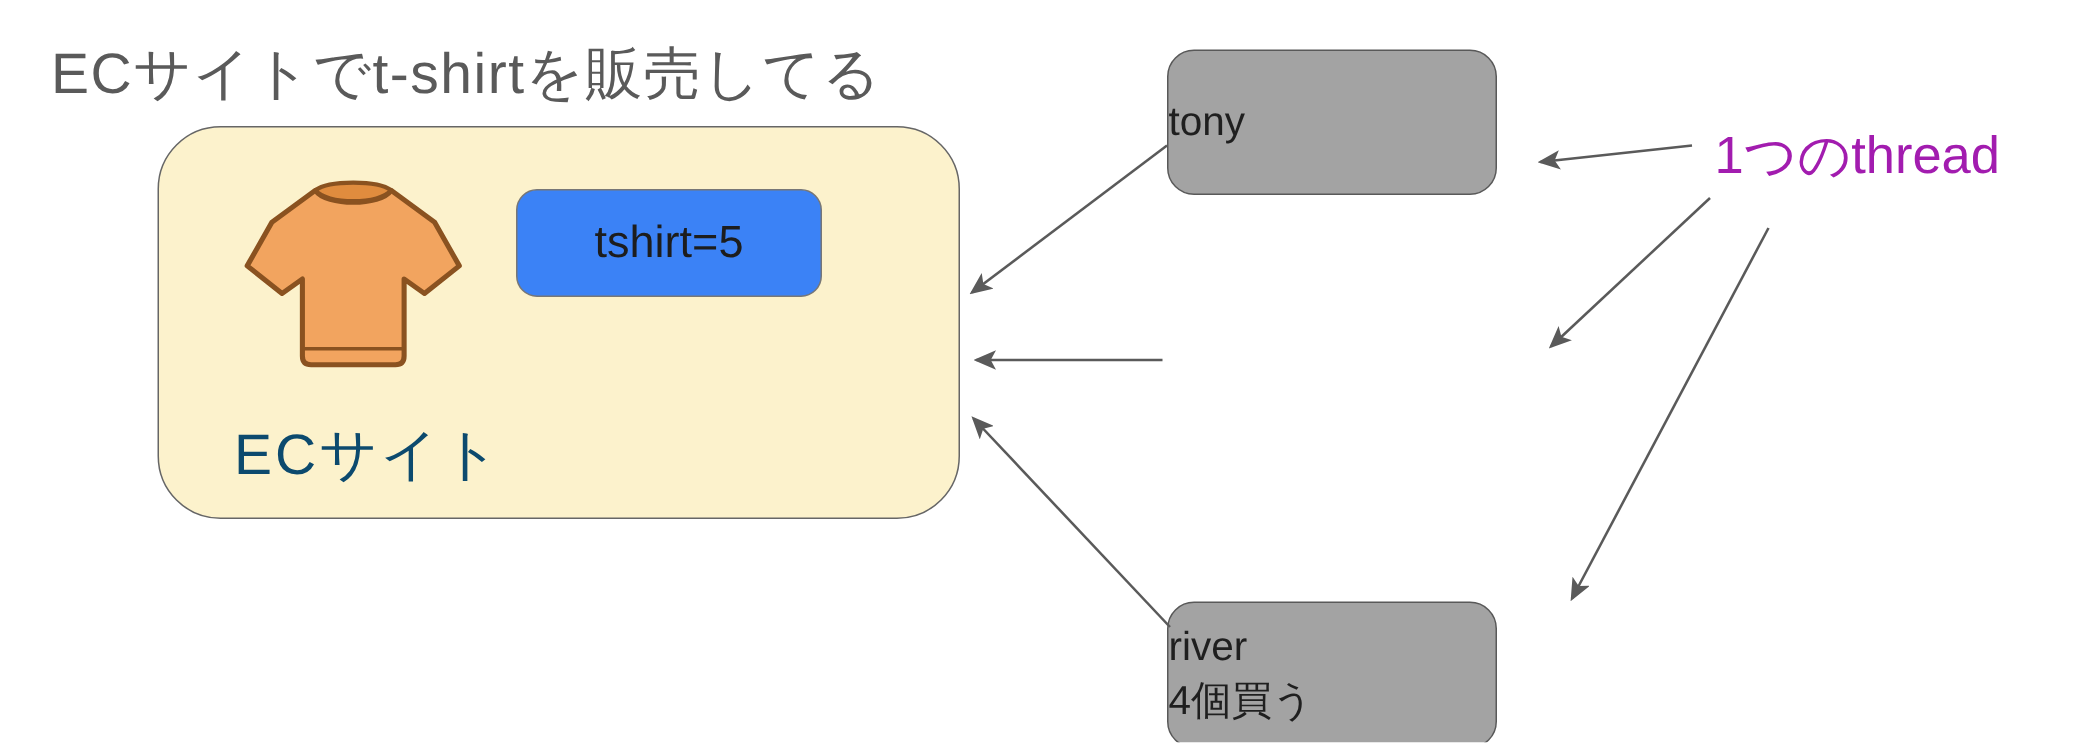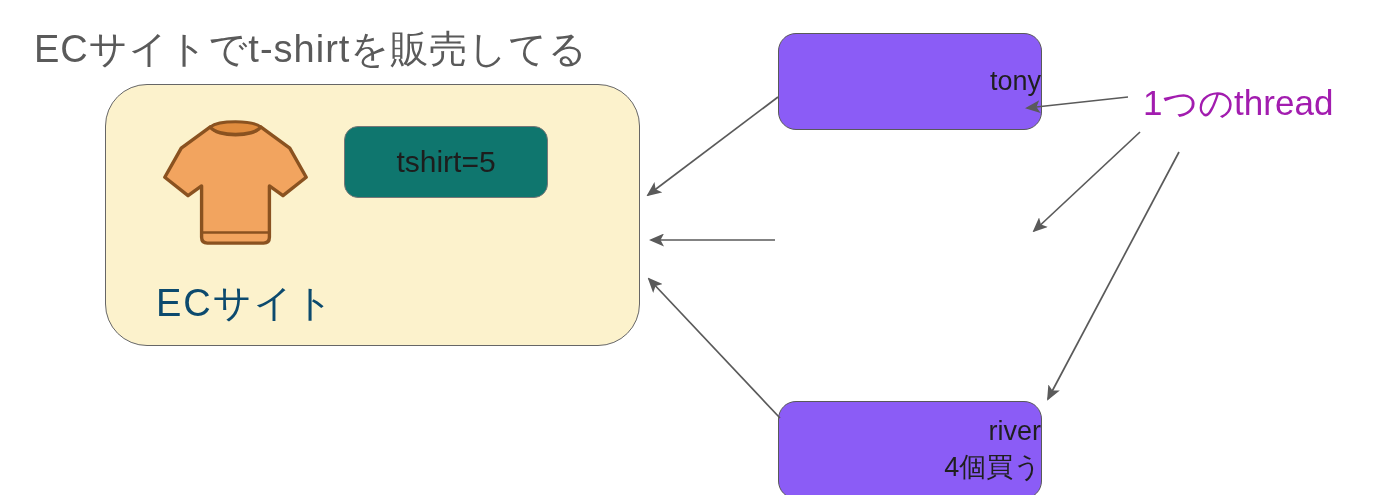--- a/index.html
+++ b/index.html
@@ -42,21 +42,21 @@
     font-size: 38px;
     color: #0c4a6e;
     letter-spacing: 2px;
   }
   .stock-box {
     position: absolute;
     left: 238px;
     top: 41px;
     width: 204px;
     height: 72px;
-    background: #0f766e;
+    background: #3b82f6;
     border: 1.6px solid #777777;
     border-radius: 14px;
     box-sizing: border-box;
     display: flex;
     align-items: center;
     justify-content: center;
   }
   .stock-label {
     font-size: 30px;
     color: #1d1d1d;
@@ -64,28 +64,28 @@
   .tshirt-wrap {
     position: absolute;
     left: 52px;
     top: 32px;
     width: 155px;
     height: 136px;
   }
   .thread-box {
     position: absolute;
     left: 778px;
-    width: 264px;
-    background: #8b5cf6;
+    width: 220px;
+    background: #a3a3a3;
     border: 1.8px solid #595959;
     border-radius: 18px;
     box-sizing: border-box;
     display: flex;
     flex-direction: column;
-    align-items: flex-end;
+    align-items: flex-start;
     justify-content: center;
     line-height: 1.32;
   }
   .thread-box .name,
   .thread-box .action {
     font-size: 27px;
     color: #1f1f1f;
     white-space: nowrap;
   }
   .thread-tony  { top: 33px;  height: 97px; }

